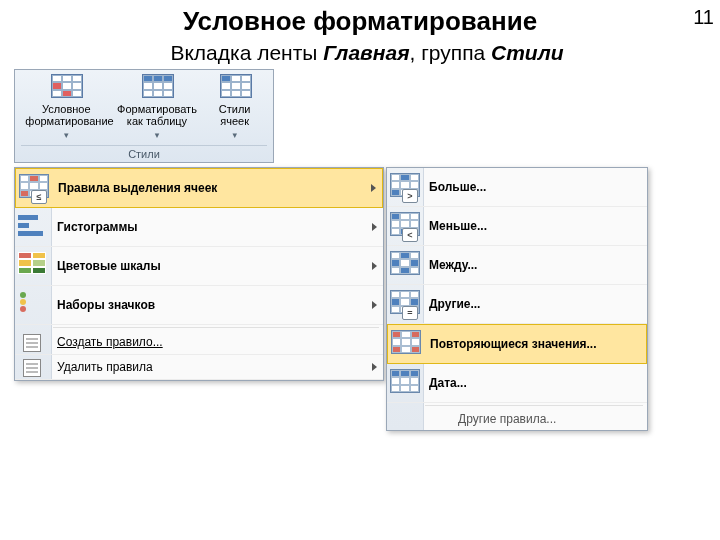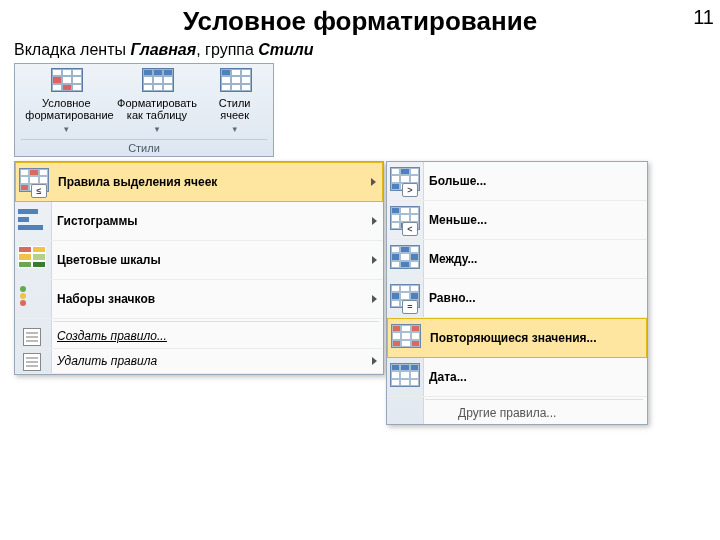--- a/index.html
+++ b/index.html
@@ -20,22 +20,23 @@
     padding-left: 60px;
     padding-right: 60px;
   }
   .page-num {
     position: absolute;
     top: 6px;
     right: 6px;
     font-size: 20px;
   }
   .subline {
-    font-size: 16px;
+    font-size: 21px;
     margin: 0 0 4px 14px;
+    text-align: center;
   }
   .subline .em { font-style: italic; font-weight: 700; }
   .ribbon {
     margin-left: 14px;
     width: 260px;
     border: 1px solid #9aa7b7;
     background: linear-gradient(#eef3f8, #dde6f0);
     padding: 4px 6px 2px 6px;
     box-sizing: border-box;
   }
@@ -69,21 +70,21 @@
   }
   .mi {
     position: relative;
     display: flex; align-items: center;
     height: 38px;
     padding-left: 42px; padding-right: 20px;
     border-bottom: 1px solid #ececec;
     cursor: default;
     white-space: nowrap;
   }
-  .mi.h24 { height: 24px; font-style: italic; }
+  .mi.h24 { height: 24px; }
   .mi .lab { font-size: 12px; }
   .mi.bold .lab { font-weight: 700; text-align: right; }
   .mi.highlight { background: #ffe6a0; border: 1px solid #e0b818; }
   .mi .arrow {
     position: absolute; right: 6px; top: 50%; transform: translateY(-50%);
     width: 0; height: 0; border-top: 4px solid transparent; border-bottom: 4px solid transparent; border-left: 5px solid #555;
   }
   .sep { height: 0; border-top: 1px solid #e0e0e0; margin: 2px 4px 2px 38px; }
   .sm-label { font-size: 12px; color: #555; padding: 4px 8px 4px 42px; position: relative; cursor: default; margin-left: 29px; }
 
@@ -331,21 +332,21 @@
             <div></div>
             <div class="b1"></div>
             <div></div>
             <div class="b1"></div>
             <div></div>
             <div></div>
             <div></div>
           </div>
           <div class="badge">=</div>
         </div>
-      <span class="lab">Равно...</span>
+      <span class="lab">Другие...</span>
     </div>
     <div class="mi bold highlight">
       <div class="ic32">
           <div class="mini-grid">
             <div class="r1"></div>
             <div></div>
             <div class="r1"></div>
             <div></div>
             <div></div>
             <div></div>

